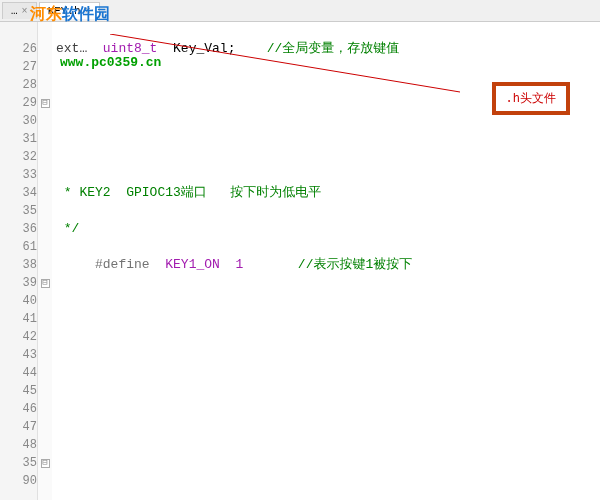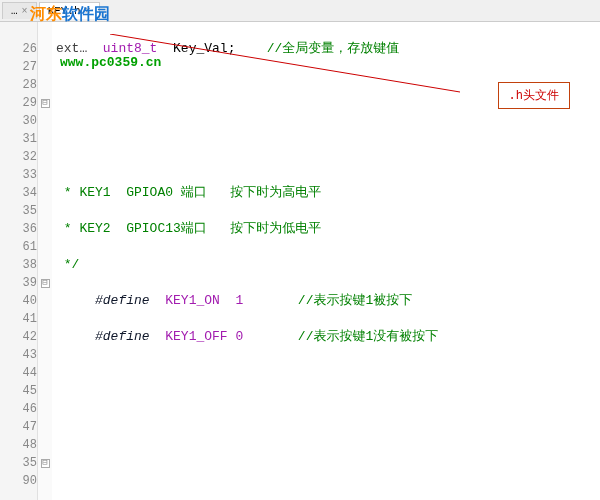--- a/index.html
+++ b/index.html
@@ -76,21 +76,21 @@
   flex: 1;
   line-height: 18px;
   padding-left: 4px;
   white-space: pre;
   overflow: hidden;
 }
 .line { height: 18px; }
 .kw { color: #404040; }
 .comment { color: #008000; margin-top: 37px; }
 .ident { color: #a21caf; }
-.macro { color: #0f172a; font-style: italic; }
+.macro { color: #737373; }
 .watermark {
   position: absolute;
   top: 4px;
   left: 2px;
   font-size: 16px;
   font-weight: bold;
   color: #1a75d1;
   pointer-events: none;
   z-index: 100;
   padding-left: 28px;
@@ -104,21 +104,21 @@
   font-weight: bold;
   color: #00a000;
   pointer-events: none;
   z-index: 100;
   margin-top: 33px;
 }
 .callout-box {
   position: absolute;
   top: 60px;
   right: 30px;
-  border: 1px solid #c2410c;
+  border: 4px solid #c2410c;
   padding: 4px 10px;
   font-size: 12px;
   color: #cc0000;
   background: #fff;
   z-index: 50;
 }
 .callout-line {
   position: absolute;
   top: 12px;
   left: 110px;
@@ -214,25 +214,23 @@
     <div class="line"></div>
     <div class="line"></div>
 
   </div>
 
   <div class="code">
 <div class="line"><span class="kw">ext…  </span><span class="ident">uint8_t</span><span>  Key_Val;    </span><span class="comment">//全局变量，存放键值</span></div>
 <div class="line"></div>
 <div class="line"></div>
 <div class="line"></div>
-<div class="line"><span class="comment"> * KEY1  GPIOA0 端口   按下时为高电平</span></div>
 <div class="line"><span class="comment"> * KEY2  GPIOC13端口   按下时为低电平</span></div>
 <div class="line"><span class="comment"> */</span></div>
 <div class="line"><span>     </span><span class="macro">#define</span><span class="ident">  KEY1_ON  1       </span><span class="comment">//表示按键1被按下</span></div>
-<div class="line"><span>     </span><span class="macro">#define</span><span class="ident">  KEY1_OFF 0       </span><span class="comment">//表示按键1没有被按下</span></div>
 <div class="line"></div>
 
 
 
 
 
 
 
 
 

